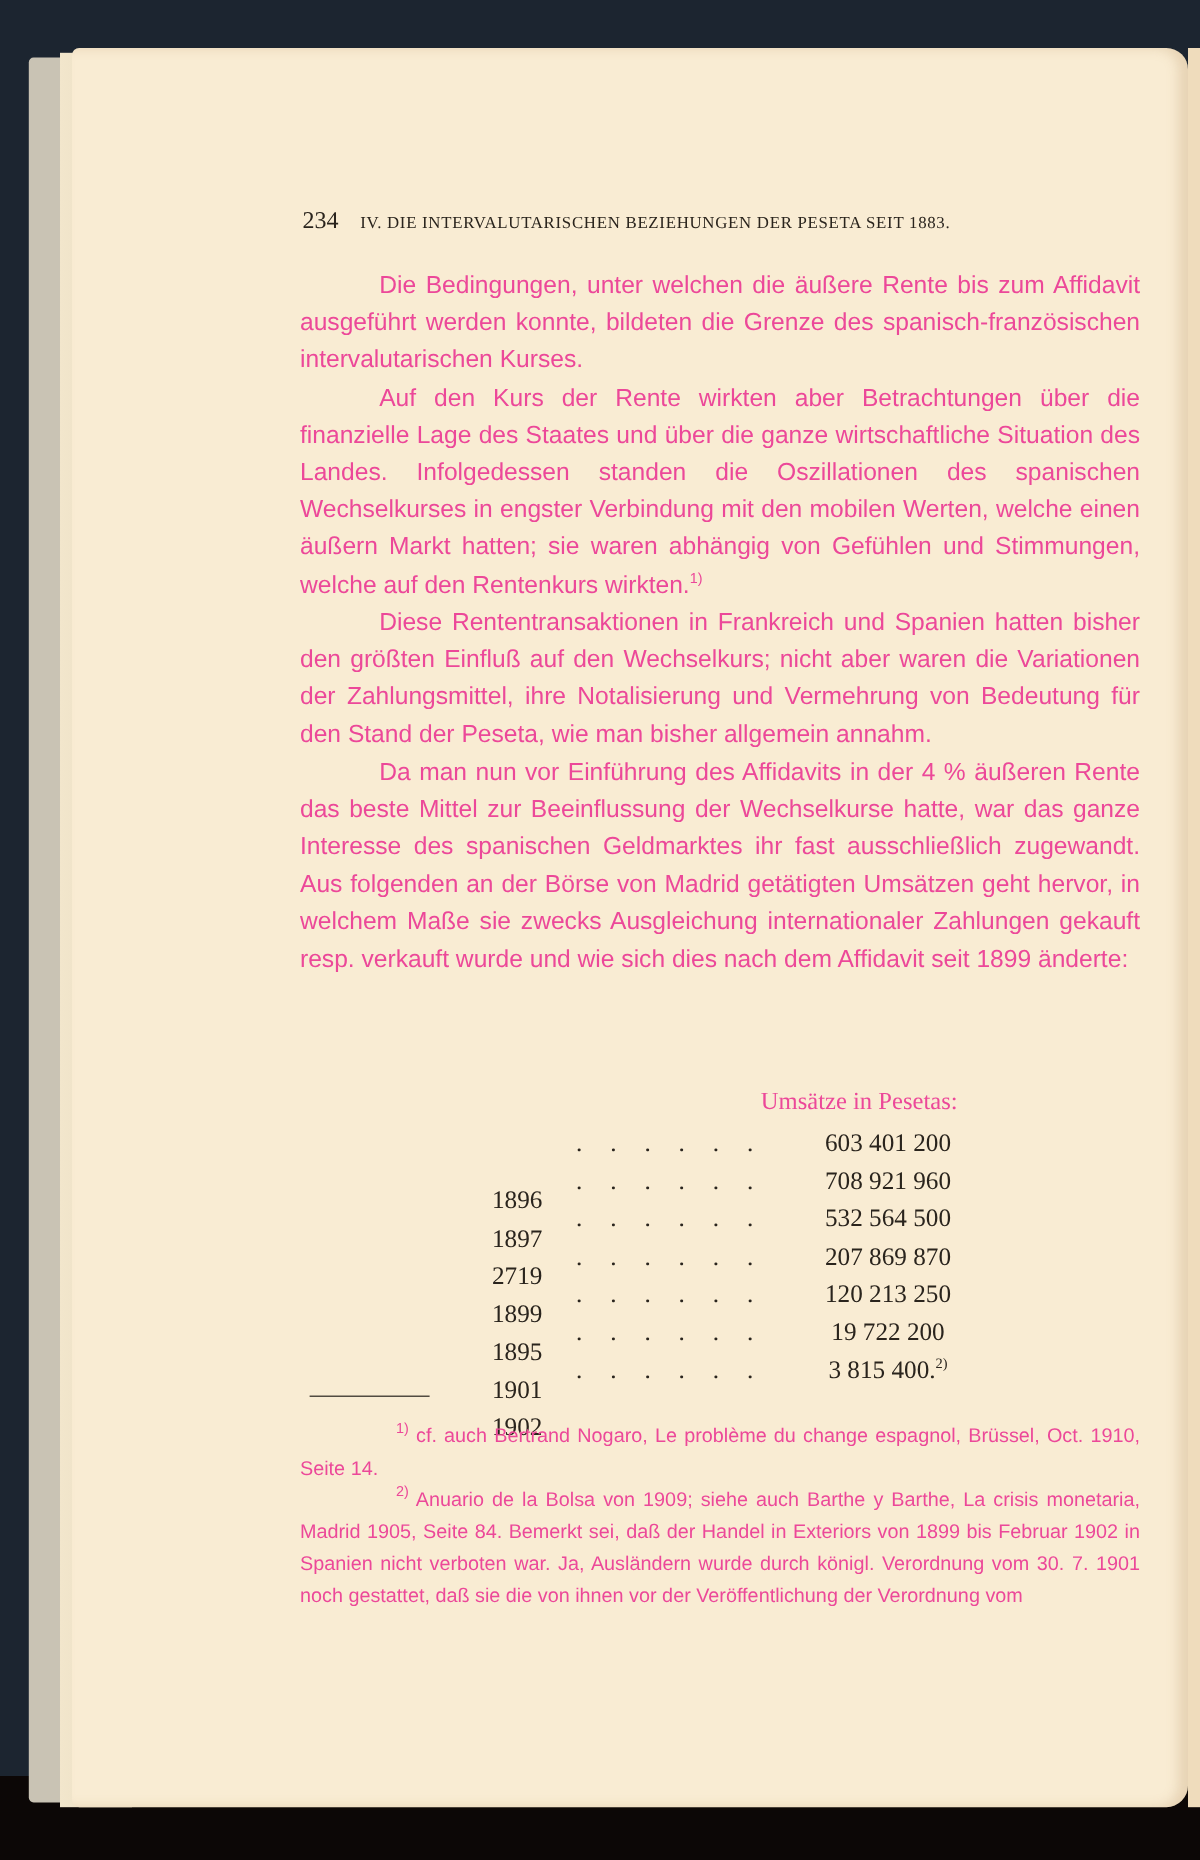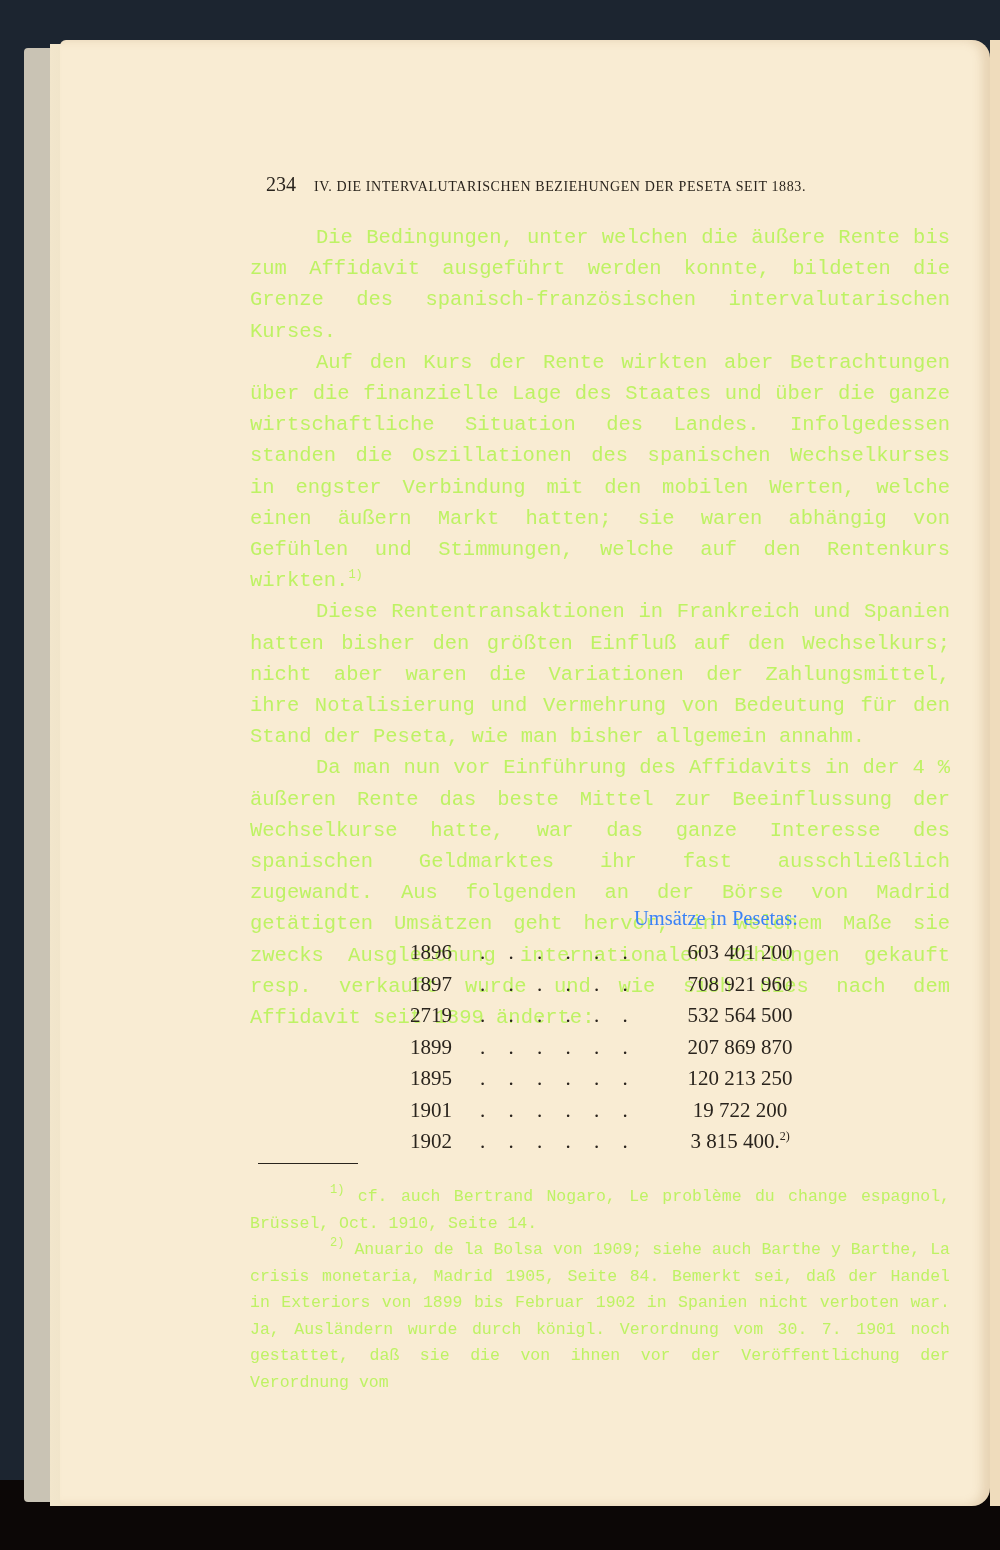--- a/index.html
+++ b/index.html
@@ -26,45 +26,45 @@
     background:#f9ecd3;
     border-radius:6px 18px 18px 6px;
     box-shadow: inset -8px 0 10px rgba(180,140,90,0.25);
   }
   .page-edge-right {
     position:absolute; left:990px; top:40px; width:10px; height:1466px;
     background:#efdcbc;
   }
   .text {
     position:absolute; left:250px; width:700px;
-    color:#bef264;
-    font-family:Liberation Mono, monospace;
+    color:#ec4899;
+    font-family:Liberation Sans, sans-serif;
   }
   .header {
-    position:absolute; left:266px; top:173px; width:705px;
+    position:absolute; left:252px; top:173px; width:705px;
     color:#2a241d; font-family:"Liberation Serif", serif;
     font-size:14px; letter-spacing:0.6px; white-space:nowrap;
   }
   .header .pnum { font-size:20px; margin-right:14px; letter-spacing:0; }
   .body-text {
     top:222px; font-size:20.5px; line-height:31.2px; text-align:justify;
   }
   .body-text p { margin:0; text-indent:66px; }
   sup { font-size:12px; vertical-align:8px; line-height:0; }
   .table-head {
     position:absolute; left:634px; top:907px; font-size:20.5px;
-    color:#3b82f6; font-family:"Liberation Serif", serif;
+    color:#ec4899; font-family:"Liberation Serif", serif;
   }
   .table {
     position:absolute; left:410px; top:937px; width:420px;
     font-size:21px; line-height:31.5px; color:#2a241d;
     font-family:"Liberation Serif", serif;
   }
   .row { display:flex; height:31.5px; }
-  .row .yr { width:70px; }
+  .row .yr { width:70px;margin-top:48px; }
   .row .dots { width:170px; letter-spacing:9px; }
   .row .val { width:180px; text-align:center; }
   .rule {
     position:absolute; left:258px; top:1163px; width:100px; height:1px;
     background:#2a241d;
   }
   .footnotes {
     top:1184px; font-size:16.5px; line-height:26.5px; text-align:justify;
   }
   .footnotes p { margin:0; text-indent:80px; }

